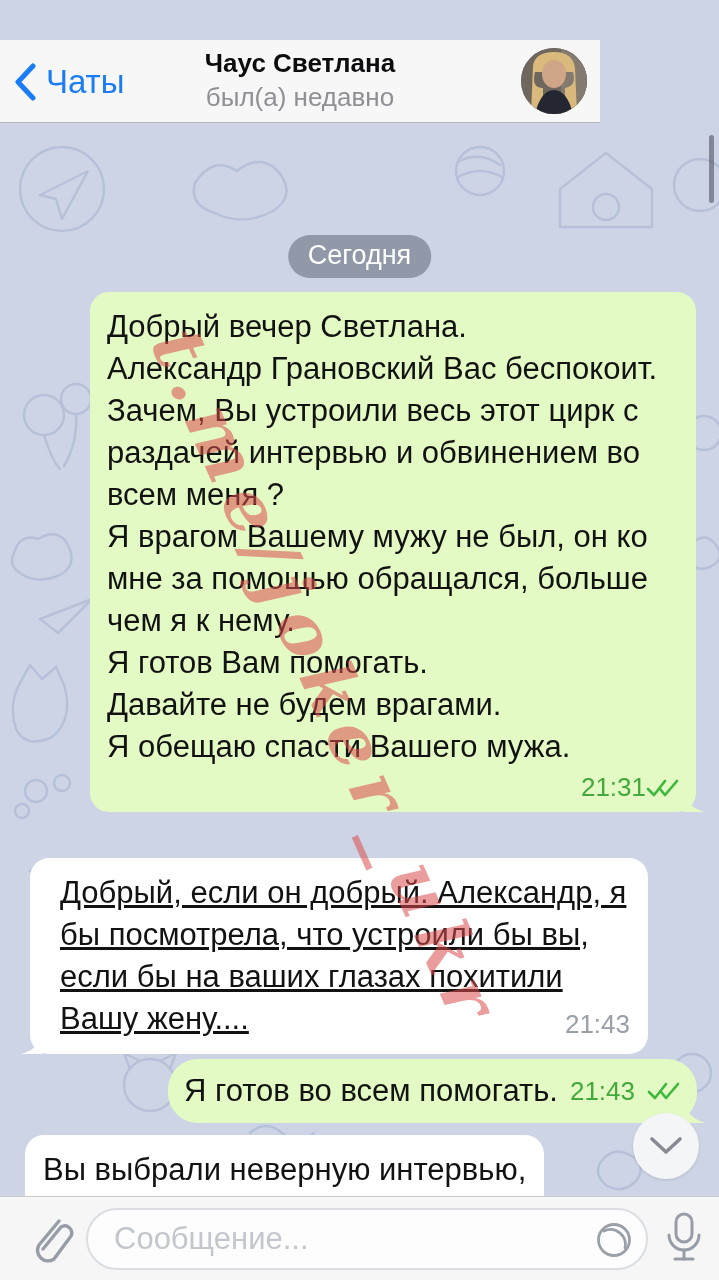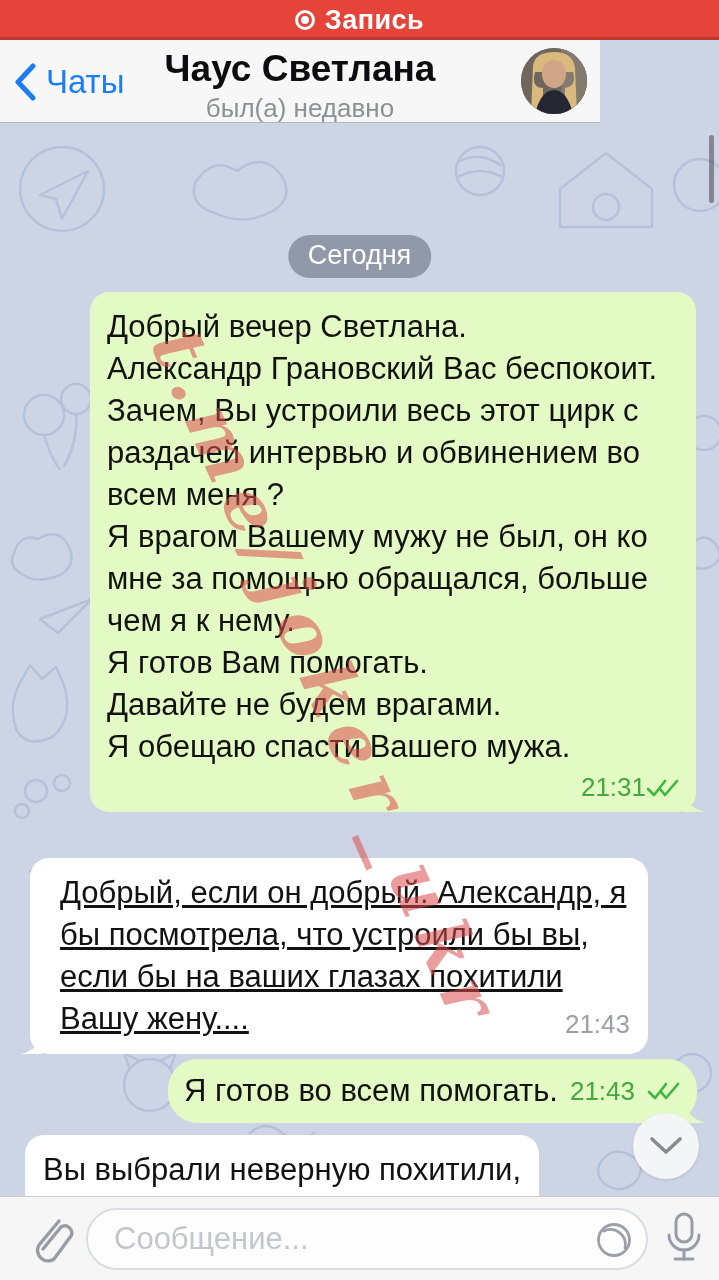--- a/index.html
+++ b/index.html
@@ -30,21 +30,21 @@
   .header {
     position:absolute; top:40px; left:0; width:600px; height:83px;
     background:#f7f7f8; border-bottom:1px solid #b6b6ba; z-index:39;
   }
   .back {
     position:absolute; left:14px; top:0; height:83px; display:flex;
     align-items:center; gap:10px; cursor:pointer;
   }
   .back .back-label { color:#1b7cf7; font-size:33px; }
   .titles { position:absolute; left:50%; top:8px; transform:translateX(-50%); text-align:center; width:440px; }
-  .chat-title { font-size:37px; font-weight:bold; color:#0d0d0f; white-space:nowrap; }
+  .chat-title { font-size:26px; font-weight:bold; color:#0d0d0f; white-space:nowrap; }
   .chat-status { font-size:26px; color:#8f9095; margin-top:3px; white-space:nowrap; }
   .avatar {
     position:absolute; right:13px; top:8px; width:66px; height:66px; border-radius:50%;
     overflow:hidden; cursor:pointer; background:#6f675e;
   }
 
   
   .chat { position:absolute; top:123px; left:0; width:719px; height:1073px; overflow:hidden; }
   .doodles { position:absolute; inset:0; opacity:.38; }
   .scrollbar-thumb {
@@ -111,24 +111,20 @@
   }
   .field input::placeholder { color:#c3c7cd; }
   .timer-btn { position:absolute; right:12px; top:10px; width:40px; height:40px; cursor:pointer; }
   .mic-btn { position:absolute; left:662px; top:14px; width:44px; height:56px; cursor:pointer; }
 </style>
 </head>
 <body>
 
 <div class="phone">
 
-  <div class="recbar">
-    <span class="rec-icon"></span>
-    <span class="label">Запись</span>
-  </div>
 
   <div class="header">
     <div class="back">
       <svg width="22" height="38" viewBox="0 0 22 38">
         <polyline points="19,3 4,19 19,35" fill="none" stroke="#1b7cf7" stroke-width="5" stroke-linecap="round" stroke-linejoin="round"></polyline>
       </svg>
       <span class="back-label">Чаты</span>
     </div>
     <div class="titles">
       <div class="chat-title">Чаус Светлана</div>
@@ -215,21 +211,21 @@
       <svg class="checks" width="34" height="22" viewBox="0 0 34 22">
         <polyline points="2,12 8,18 19,4" fill="none" stroke="#3db83d" stroke-width="2.6" stroke-linecap="round" stroke-linejoin="round"></polyline>
         <polyline points="14,12 19,18 31,4" fill="none" stroke="#3db83d" stroke-width="2.6" stroke-linecap="round" stroke-linejoin="round"></polyline>
       </svg>
       <svg class="tail right" width="22" height="20" viewBox="0 0 22 20">
         <path d="M0 0 C3 10 10 17 22 20 L0 20 Z" fill="#e3fac4"></path>
       </svg>
     </div>
 
     <div class="msg in m4">
-      <div class="msg-text">Вы выбрали неверную похитили,</div>
+      <div class="msg-text">Вы выбрали неверную интервью,</div>
     </div>
 
     <div class="watermark">t.me/joker_ukr</div>
 
     <div class="scroll-btn">
       <svg width="34" height="20" viewBox="0 0 34 20">
         <polyline points="3,3 17,16 31,3" fill="none" stroke="#878b93" stroke-width="3.6" stroke-linecap="round" stroke-linejoin="round"></polyline>
       </svg>
     </div>
   </div>

